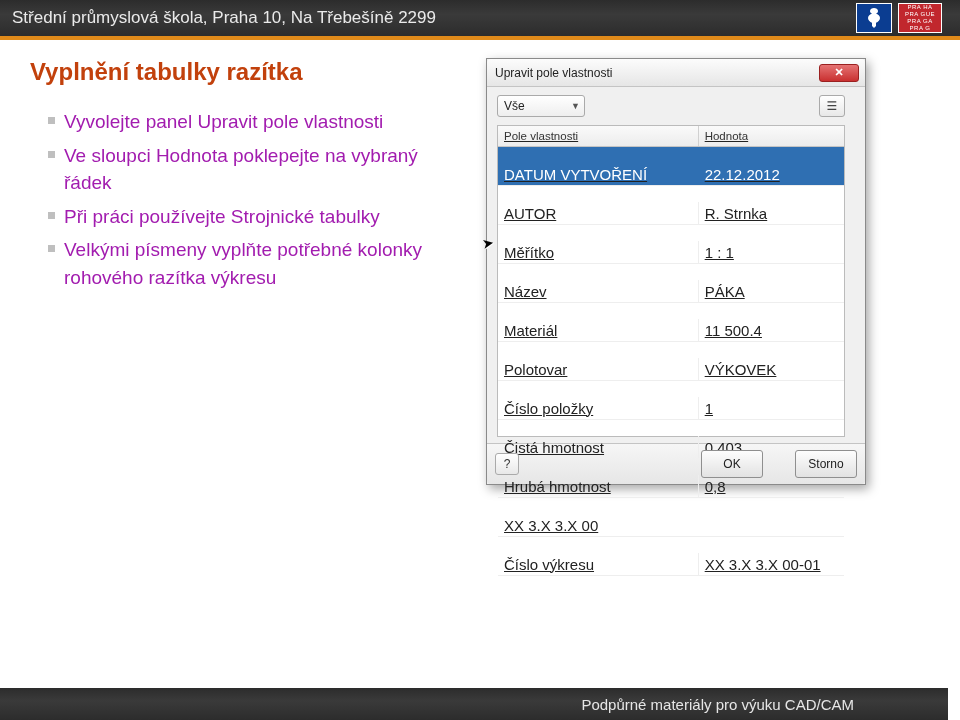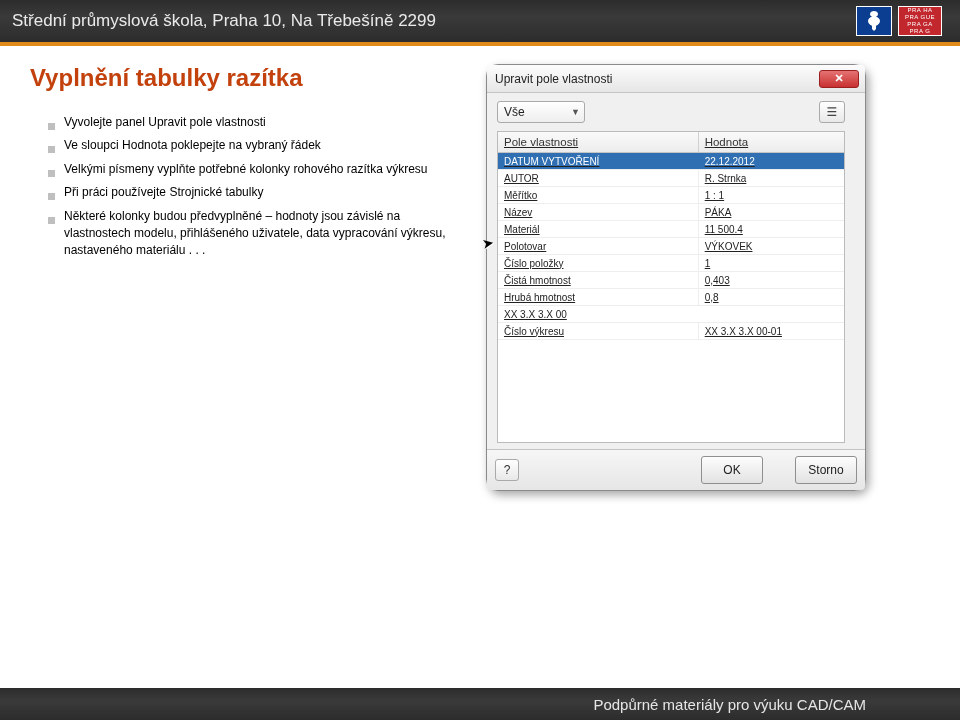--- a/index.html
+++ b/index.html
@@ -5,21 +5,21 @@
   * { box-sizing: border-box; margin: 0; padding: 0; }
   body {
     width: 960px; height: 720px;
     font-family: "Segoe UI", Arial, sans-serif;
     background: #ffffff;
     position: relative;
     overflow: hidden;
   }
   
   .header {
-    height: 46px;
+    height: 40px;
     background: linear-gradient(#2c2c2c,#3a3a3a 40%,#2c2c2c);
     display: flex; align-items: center;
     justify-content: space-between;
     border-bottom: 4px solid #e08a1a;
     padding: 0 18px 0 12px;
   }
   .header-title {
     color: #eaeaea; font-size: 17px;
   }
   .header-logos { display:flex; gap:6px; align-items:center; }
@@ -29,31 +29,31 @@
   .logo2 span { color:#fff; font-size:6px; line-height:7px; letter-spacing:0.5px; }
   
   .content {
     padding: 18px 94px 0 30px;
     display: flex;
     gap: 16px;
   }
   .leftcol { flex: 0 0 440px; }
   .page-title { font-size: 24px; font-weight: bold; color:#c2410c; margin-bottom: 22px; }
   ul.bullets { list-style: none; padding-left: 18px; }
-  ul.bullets li { position: relative; font-size: 12px; color:#000000; line-height: 1.45; margin-bottom: 6px; padding-left: 16px; }
+  ul.bullets li { position: relative; font-size: 19px; color:#a21caf; line-height: 1.45; margin-bottom: 6px; padding-left: 16px; }
   ul.bullets li::before {
     content:''; position:absolute; left:0; top:9px;
     width:7px; height:7px; background:#bfbfbf;
   }
   
   .dialog {
     width: 455px;
     background:#f0f0f0;
     border:1px solid #8a8a8a;
-    border-radius:12px;
+    border-radius:0;
     box-shadow: 3px 4px 10px rgba(0,0,0,.35);
     font-size:12px;
     color:#222;
   }
   .dlg-titlebar {
     height:28px;
     background: linear-gradient(#fcfcfc,#e6e6e6);
     border-bottom:1px solid #c4c4c4;
     border-radius:4px 4px 0 0;
     display:flex; align-items:center; justify-content:space-between;
@@ -96,21 +96,21 @@
     display:flex; background:linear-gradient(#fafafa,#ececec);
     border-bottom:1px solid #c4c4c4;
   }
   .gridhdr div { padding:4px 6px; font-size:11.5px; color:#333; }
   .col1 { flex:0 0 58%; border-right:1px solid #d0d0d0; }
   .col2 { flex:1; }
   .gridbody { }
   .row {
     display:flex; border-bottom:1px solid #eee;
   }
-  .row div { padding:2.5px 6px; font-size:10px; }
+  .row div { padding:2.5px 6px; font-size:15px;margin-top:16px; }
   .row .col1 { border-right:1px solid #eee; }
   .row.sel { background:#2f6fb2; color:#fff; }
   .row.sel .col1 { border-right-color:#2f6fb2; }
   .dlg-footer {
     border-top:1px solid #c4c4c4;
     background: linear-gradient(#f6f6f6,#e6e6e6);
     padding:6px 8px;
     display:flex; align-items:center; justify-content:space-between;
     border-radius:0 0 4px 4px;
   }
@@ -130,21 +130,21 @@
     font-size:12px; color:#222;margin-left:24px;
   }
   .cursor {
     position:absolute; left:482px; top:235px;
     font-size:14px; color:#000;
     transform: rotate(-10deg);
     text-shadow: 1px 1px 0 #fff;
   }
   
   .page-footer {
-    position:absolute; left:0; right:0; bottom:0;
+    position:absolute; left:0; right:12px; bottom:0;
     height:32px;
     background: linear-gradient(#2c2c2c,#3a3a3a 40%,#2c2c2c);
     display:flex; align-items:center; justify-content:flex-end;
     padding-right:94px;
   }
   .page-footer span { color:#e6e6e6; font-size:15px; }
 </style>
 </head>
 <body>
 
@@ -164,23 +164,22 @@
     </div>
   </div>
 </div>
 
 <div class="content">
   <div class="leftcol">
     <div class="page-title">Vyplnění tabulky razítka</div>
     <ul class="bullets">
       <li>Vyvolejte panel Upravit pole vlastnosti</li>
       <li>Ve sloupci Hodnota poklepejte na vybraný řádek</li>
+      <li>Při práci používejte Strojnické tabulky</li>
       <li>Velkými písmeny vyplňte potřebné kolonky rohového razítka výkresu</li>
-      <li>Při práci používejte Strojnické tabulky</li>
-      <li>Některé kolonky budou předvyplněné – hodnoty jsou závislé na vlastnostech modelu, přihlášeného uživatele, data vypracování výkresu, nastaveného materiálu . . .</li>
     </ul>
   </div>
 
   <div class="dialog">
     <div class="dlg-titlebar">
       <span class="t">Upravit pole vlastnosti</span>
       <div class="closebtn">
         <span>✕</span>
       </div>
     </div>

